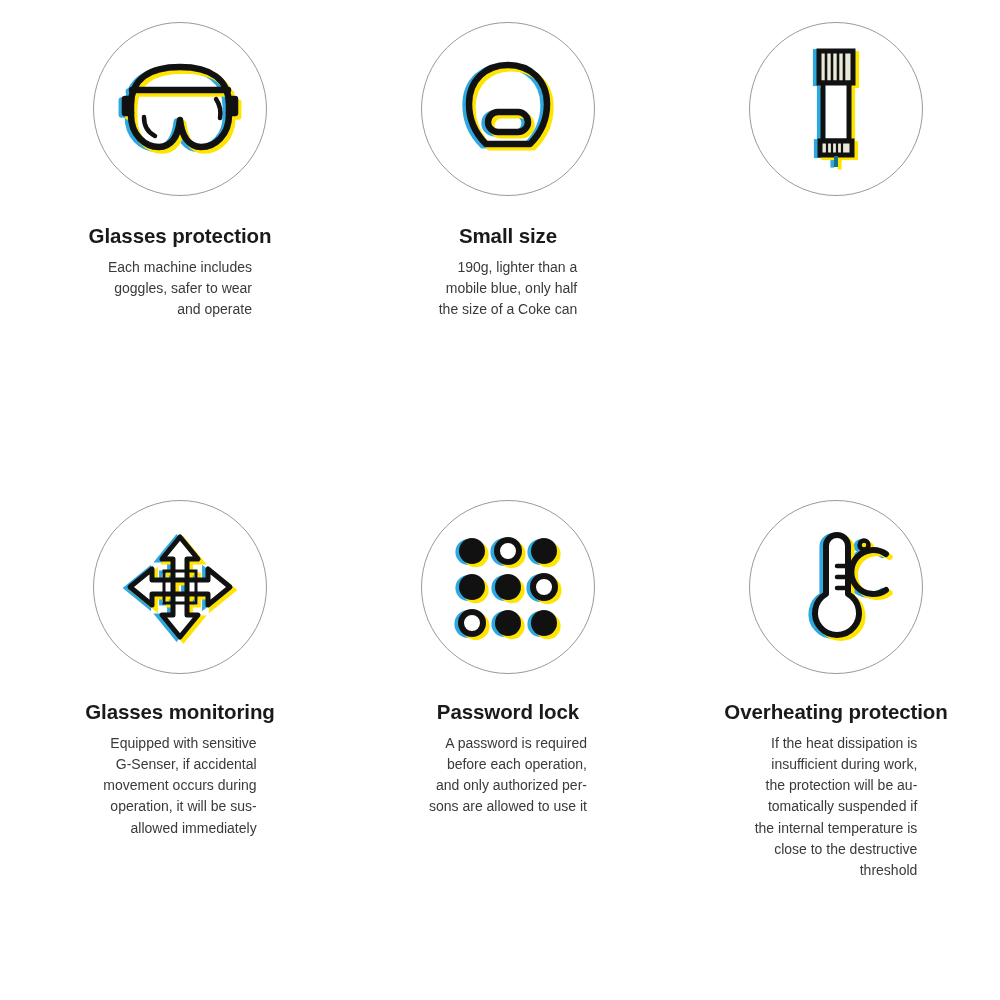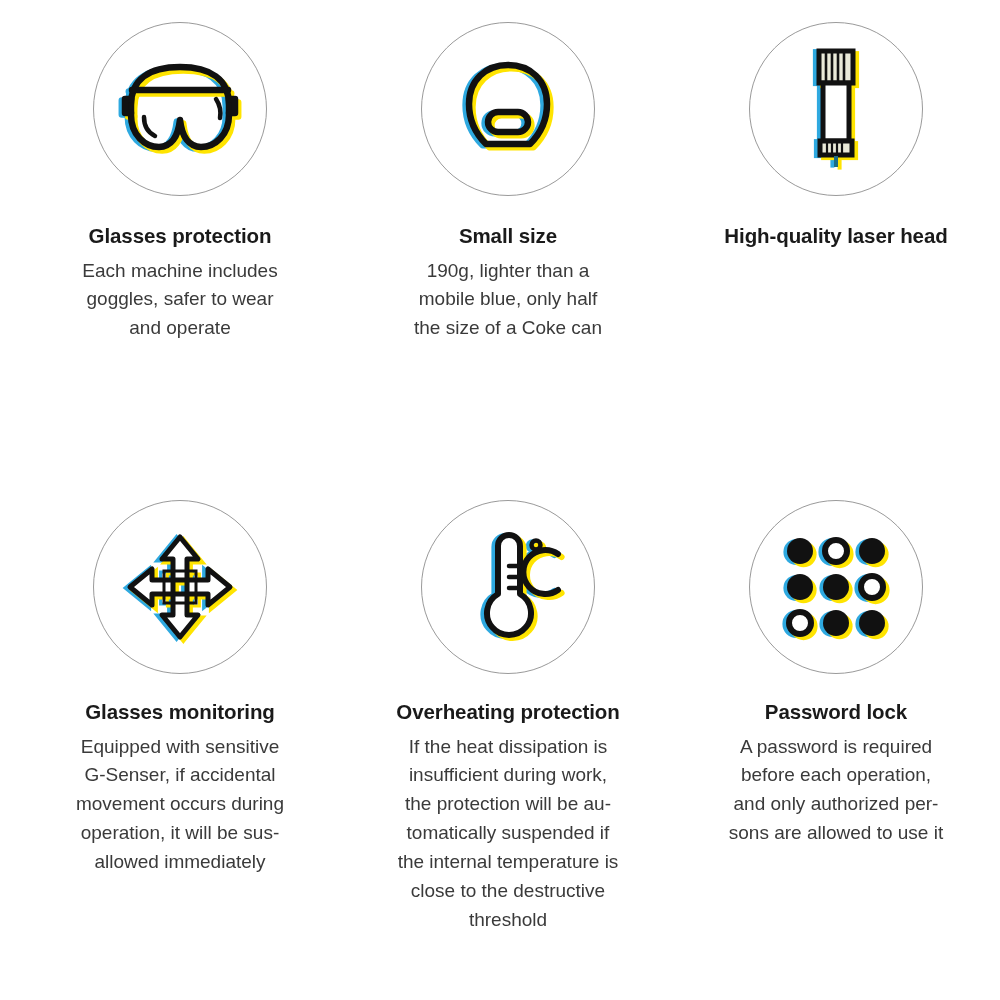--- a/index.html
+++ b/index.html
@@ -47,23 +47,23 @@
   .feat-title {
     font-size: 20.5px;
     font-weight: bold;
     color: #1a1a1a;
     text-align: center;
     letter-spacing: -0.1px;
     margin: 0 0 8px 0;
     line-height: 1.2;
   }
   .feat-desc {
-    font-size: 19px;
+    font-size: 14px;
     color: #3a3a3a;
-    text-align: center;
+    text-align: right;
     line-height: 1.52;
     margin: 0;
     max-width: 262px;
     white-space: pre-line;
   }
   .row2 .icon-badge { margin-bottom: 26px; }
 </style>
 </head>
 <body>
 
@@ -168,21 +168,20 @@
                 <path d="M28 98 L28 108"></path>
                   <path d="M33 98 L33 108"></path>
                 <path d="M38 98 L38 108"></path>
                   <path d="M43 98 L43 108"></path>
               </g>
               <path d="M37 111 L37 122" stroke="#1c6e86" stroke-width="4"></path>
             </g>
           </svg>
         </span>
       </div>
-      <h3 class="feat-title">High-quality laser head</h3>
     </div>
 
     <div class="feature row2">
       <div class="icon-badge">
         <span>
           <svg width="112" height="112" viewBox="0 0 112 112">
             <g transform="translate(-3.4,1.0)">
               <path d="M56 6 L74 28 L63 28 L63 49 L49 49 L49 28 L38 28 Z" fill="none" stroke="#2ea9e0" stroke-width="5"></path>
               <path d="M56 106 L74 84 L63 84 L63 63 L49 63 L49 84 L38 84 Z" fill="none" stroke="#2ea9e0" stroke-width="5"></path>
               <path d="M6 56 L28 38 L28 49 L49 49 L49 63 L28 63 L28 74 Z" fill="none" stroke="#2ea9e0" stroke-width="5"></path>
@@ -205,20 +204,76 @@
             </g>
           </svg>
         </span>
       </div>
       <h3 class="feat-title">Glasses monitoring</h3>
       <p class="feat-desc">Equipped with sensitive
 G-Senser, if accidental
 movement occurs during
 operation, it will be sus-
 allowed immediately</p>
+    </div>
+
+    <div class="feature row2">
+      <div class="icon-badge">
+        <span>
+          <svg width="108" height="108" viewBox="0 0 108 108">
+
+            <g transform="translate(-3.6,1.0)" fill="#2ea9e0">
+              <circle cx="18" cy="18" r="13"></circle>
+                <circle cx="90" cy="18" r="13"></circle>
+              <circle cx="18" cy="54" r="13"></circle>
+                <circle cx="54" cy="54" r="13"></circle>
+              <circle cx="54" cy="90" r="13"></circle>
+                <circle cx="90" cy="90" r="13"></circle>
+            </g>
+            <g transform="translate(-3.6,1.0)" fill="none" stroke="#2ea9e0" stroke-width="6">
+              <circle cx="54" cy="18" r="11"></circle>
+                <circle cx="90" cy="54" r="11"></circle>
+                <circle cx="18" cy="90" r="11"></circle>
+            </g>
+
+            <g transform="translate(3.6,3.2)" fill="#ffe400">
+              <circle cx="18" cy="18" r="13"></circle>
+                <circle cx="90" cy="18" r="13"></circle>
+              <circle cx="18" cy="54" r="13"></circle>
+                <circle cx="54" cy="54" r="13"></circle>
+              <circle cx="54" cy="90" r="13"></circle>
+                <circle cx="90" cy="90" r="13"></circle>
+            </g>
+            <g transform="translate(3.6,3.2)" fill="none" stroke="#ffe400" stroke-width="6">
+              <circle cx="54" cy="18" r="11"></circle>
+                <circle cx="90" cy="54" r="11"></circle>
+                <circle cx="18" cy="90" r="11"></circle>
+            </g>
+
+            <g fill="#111111">
+              <circle cx="18" cy="18" r="13"></circle>
+                <circle cx="90" cy="18" r="13"></circle>
+              <circle cx="18" cy="54" r="13"></circle>
+                <circle cx="54" cy="54" r="13"></circle>
+              <circle cx="54" cy="90" r="13"></circle>
+                <circle cx="90" cy="90" r="13"></circle>
+            </g>
+            <g fill="#ffffff" stroke="#111111" stroke-width="6">
+              <circle cx="54" cy="18" r="11"></circle>
+                <circle cx="90" cy="54" r="11"></circle>
+                <circle cx="18" cy="90" r="11"></circle>
+            </g>
+          </svg>
+        </span>
+      </div>
+      <h3 class="feat-title">Password lock</h3>
+      <p class="feat-desc">A password is required
+before each operation,
+and only authorized per-
+sons are allowed to use it</p>
     </div>
 
     <div class="feature row2">
       <div class="icon-badge">
         <span>
           <svg width="112" height="118" viewBox="0 0 112 118">
             <g fill="none" stroke-width="6" stroke-linecap="round" stroke-linejoin="round">
               <g stroke="#2ea9e0" transform="translate(-3.6,1.0)">
                 <path d="M46 66 L46 18 A11 11 0 0 1 68 18 L68 66 A22 22 0 1 1 46 66 Z"></path>
                 <path d="M57 38 L68 38 M57 49 L68 49 M57 60 L68 60" stroke-width="4.5"></path>
@@ -244,70 +299,14 @@
       <h3 class="feat-title">Overheating protection</h3>
       <p class="feat-desc">If the heat dissipation is
 insufficient during work,
 the protection will be au-
 tomatically suspended if
 the internal temperature is
 close to the destructive
 threshold</p>
     </div>
 
-    <div class="feature row2">
-      <div class="icon-badge">
-        <span>
-          <svg width="108" height="108" viewBox="0 0 108 108">
-
-            <g transform="translate(-3.6,1.0)" fill="#2ea9e0">
-              <circle cx="18" cy="18" r="13"></circle>
-                <circle cx="90" cy="18" r="13"></circle>
-              <circle cx="18" cy="54" r="13"></circle>
-                <circle cx="54" cy="54" r="13"></circle>
-              <circle cx="54" cy="90" r="13"></circle>
-                <circle cx="90" cy="90" r="13"></circle>
-            </g>
-            <g transform="translate(-3.6,1.0)" fill="none" stroke="#2ea9e0" stroke-width="6">
-              <circle cx="54" cy="18" r="11"></circle>
-                <circle cx="90" cy="54" r="11"></circle>
-                <circle cx="18" cy="90" r="11"></circle>
-            </g>
-
-            <g transform="translate(3.6,3.2)" fill="#ffe400">
-              <circle cx="18" cy="18" r="13"></circle>
-                <circle cx="90" cy="18" r="13"></circle>
-              <circle cx="18" cy="54" r="13"></circle>
-                <circle cx="54" cy="54" r="13"></circle>
-              <circle cx="54" cy="90" r="13"></circle>
-                <circle cx="90" cy="90" r="13"></circle>
-            </g>
-            <g transform="translate(3.6,3.2)" fill="none" stroke="#ffe400" stroke-width="6">
-              <circle cx="54" cy="18" r="11"></circle>
-                <circle cx="90" cy="54" r="11"></circle>
-                <circle cx="18" cy="90" r="11"></circle>
-            </g>
-
-            <g fill="#111111">
-              <circle cx="18" cy="18" r="13"></circle>
-                <circle cx="90" cy="18" r="13"></circle>
-              <circle cx="18" cy="54" r="13"></circle>
-                <circle cx="54" cy="54" r="13"></circle>
-              <circle cx="54" cy="90" r="13"></circle>
-                <circle cx="90" cy="90" r="13"></circle>
-            </g>
-            <g fill="#ffffff" stroke="#111111" stroke-width="6">
-              <circle cx="54" cy="18" r="11"></circle>
-                <circle cx="90" cy="54" r="11"></circle>
-                <circle cx="18" cy="90" r="11"></circle>
-            </g>
-          </svg>
-        </span>
-      </div>
-      <h3 class="feat-title">Password lock</h3>
-      <p class="feat-desc">A password is required
-before each operation,
-and only authorized per-
-sons are allowed to use it</p>
-    </div>
-
   </div>
 </div>
 
 </body></html>

